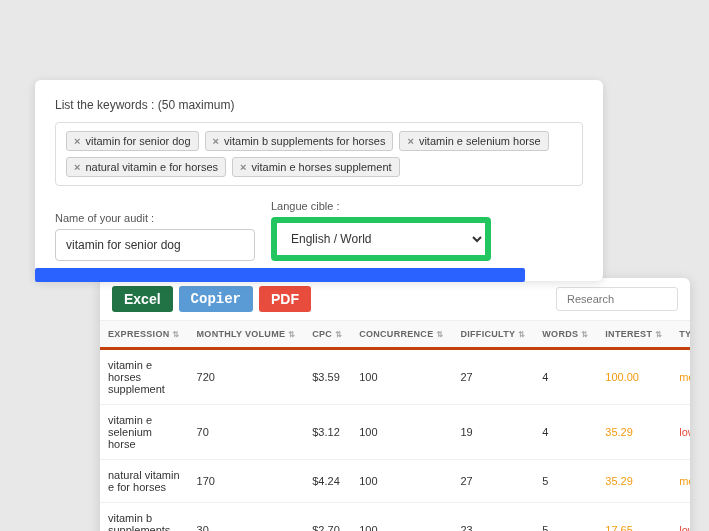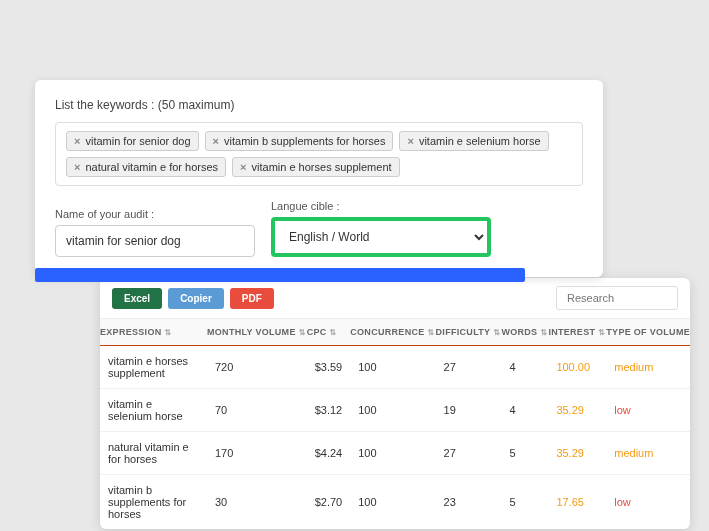--- a/index.html
+++ b/index.html
@@ -84,21 +84,21 @@
       border: 1px solid #ccc;
       border-radius: 4px;
       padding: 8px 10px;
       font-size: 12px;
       color: #333;
       width: 200px;
       outline: none;
     }
 
     .form-group select {
-      border: 4px solid #22c55e;
+      border: 6px solid #22c55e;
       border-radius: 4px;
       padding: 8px 10px;
       font-size: 12px;
       color: #333;
       width: 220px;
       background: #fff;
       outline: none;
       -webkit-appearance: auto;
     }
 
@@ -130,28 +130,28 @@
       align-items: center;
       padding: 8px 12px;
       gap: 6px;
       border-bottom: 1px solid #eee;
     }
 
     .toolbar-btn {
       padding: 5px 12px;
       border: none;
       border-radius: 3px;
-      font-size: 10px;
+      font-size: 14px;
       font-weight: bold;
       cursor: pointer;
       color: #fff;
     }
 
     .btn-excel { background: #217346; }
-    .btn-copy { background: #5b9bd5; }
+    .btn-copy { background: #5b9bd5; font-family: Liberation Mono, monospace; }
     .btn-pdf { background: #e74c3c; }
 
     .search-box {
       margin-left: auto;
       border: 1px solid #ddd;
       border-radius: 3px;
       padding: 5px 10px;
       font-size: 11px;
       color: #aaa;
       width: 122px;
@@ -161,28 +161,28 @@
     table {
       width: 100%;
       border-collapse: collapse;
     }
 
     thead tr {
       background: #f9f9f9;
     }
 
     thead th {
-      padding: 8px 0;
+      padding: 8px 8px;
       text-align: left;
       font-size: 9px;
       font-weight: bold;
       color: #666;
       text-transform: uppercase;
       letter-spacing: 0.3px;
-      border-bottom: 1px solid #c2410c;
+      border-bottom: 3px solid #c2410c;
       white-space: nowrap;
     }
 
     thead th .sort-icon {
       display: inline-block;
       width: 8px;
       height: 8px;
       margin-left: 3px;
       color: #aaa;
       font-size: 8px;

